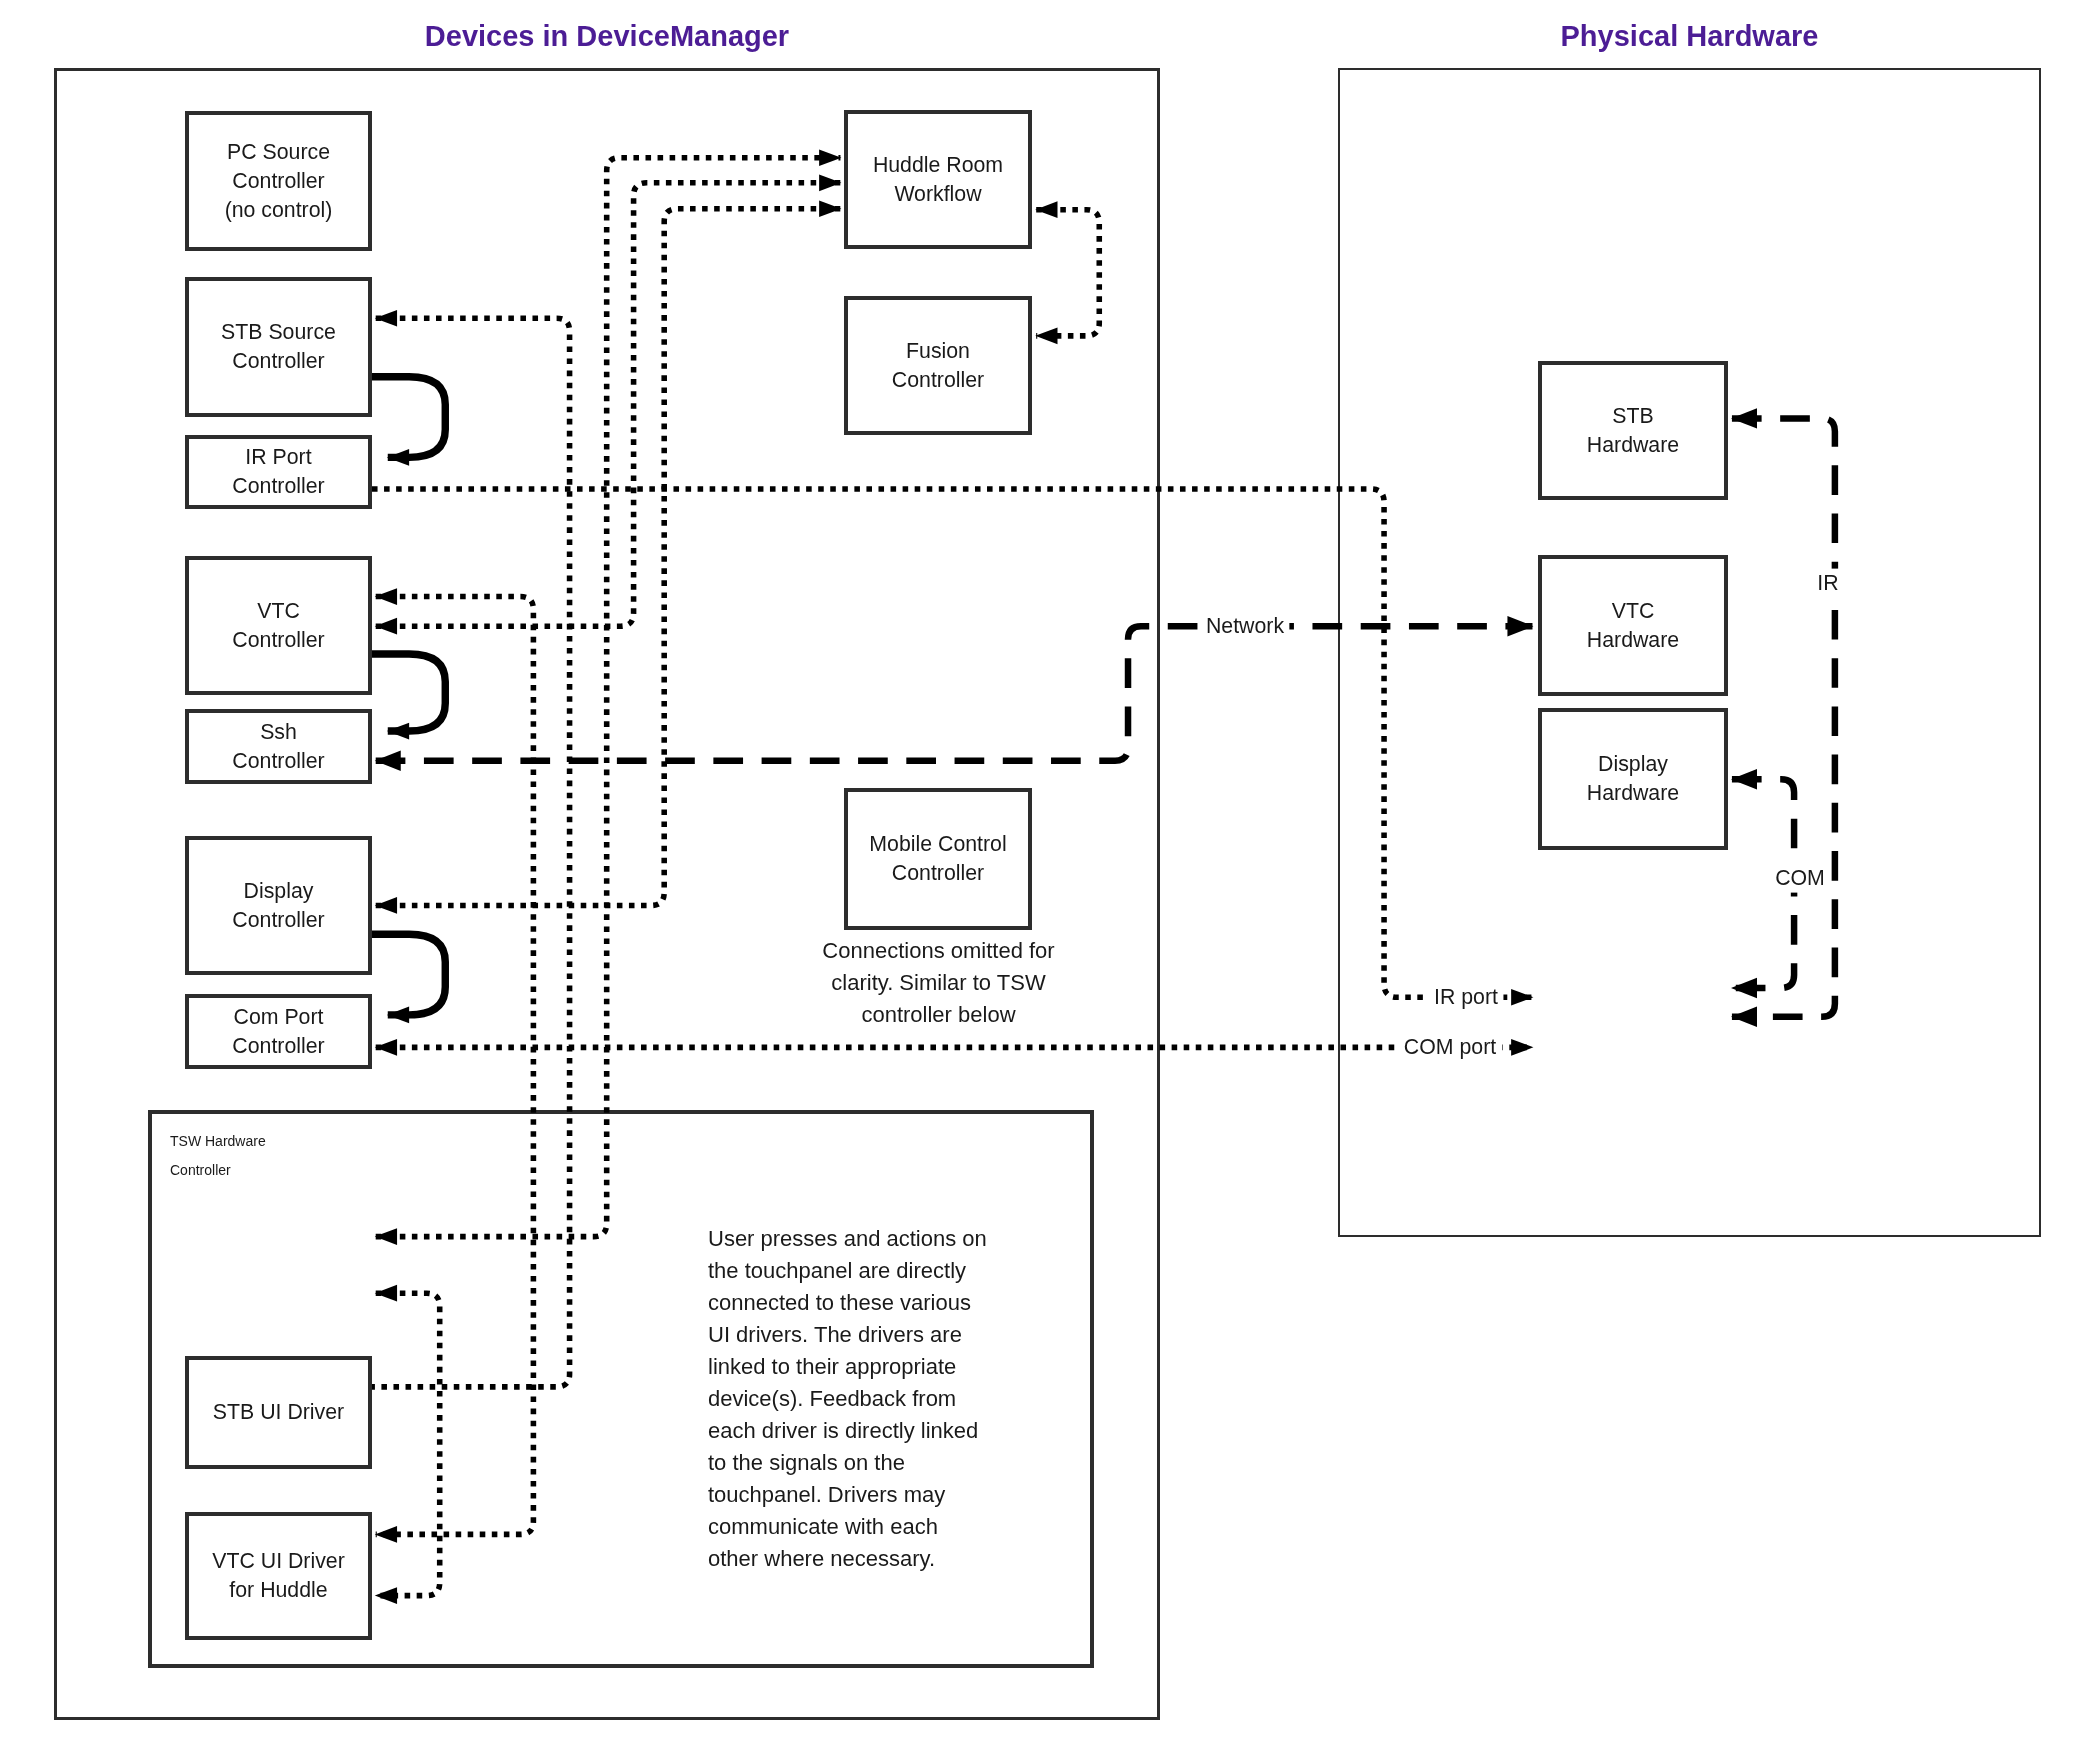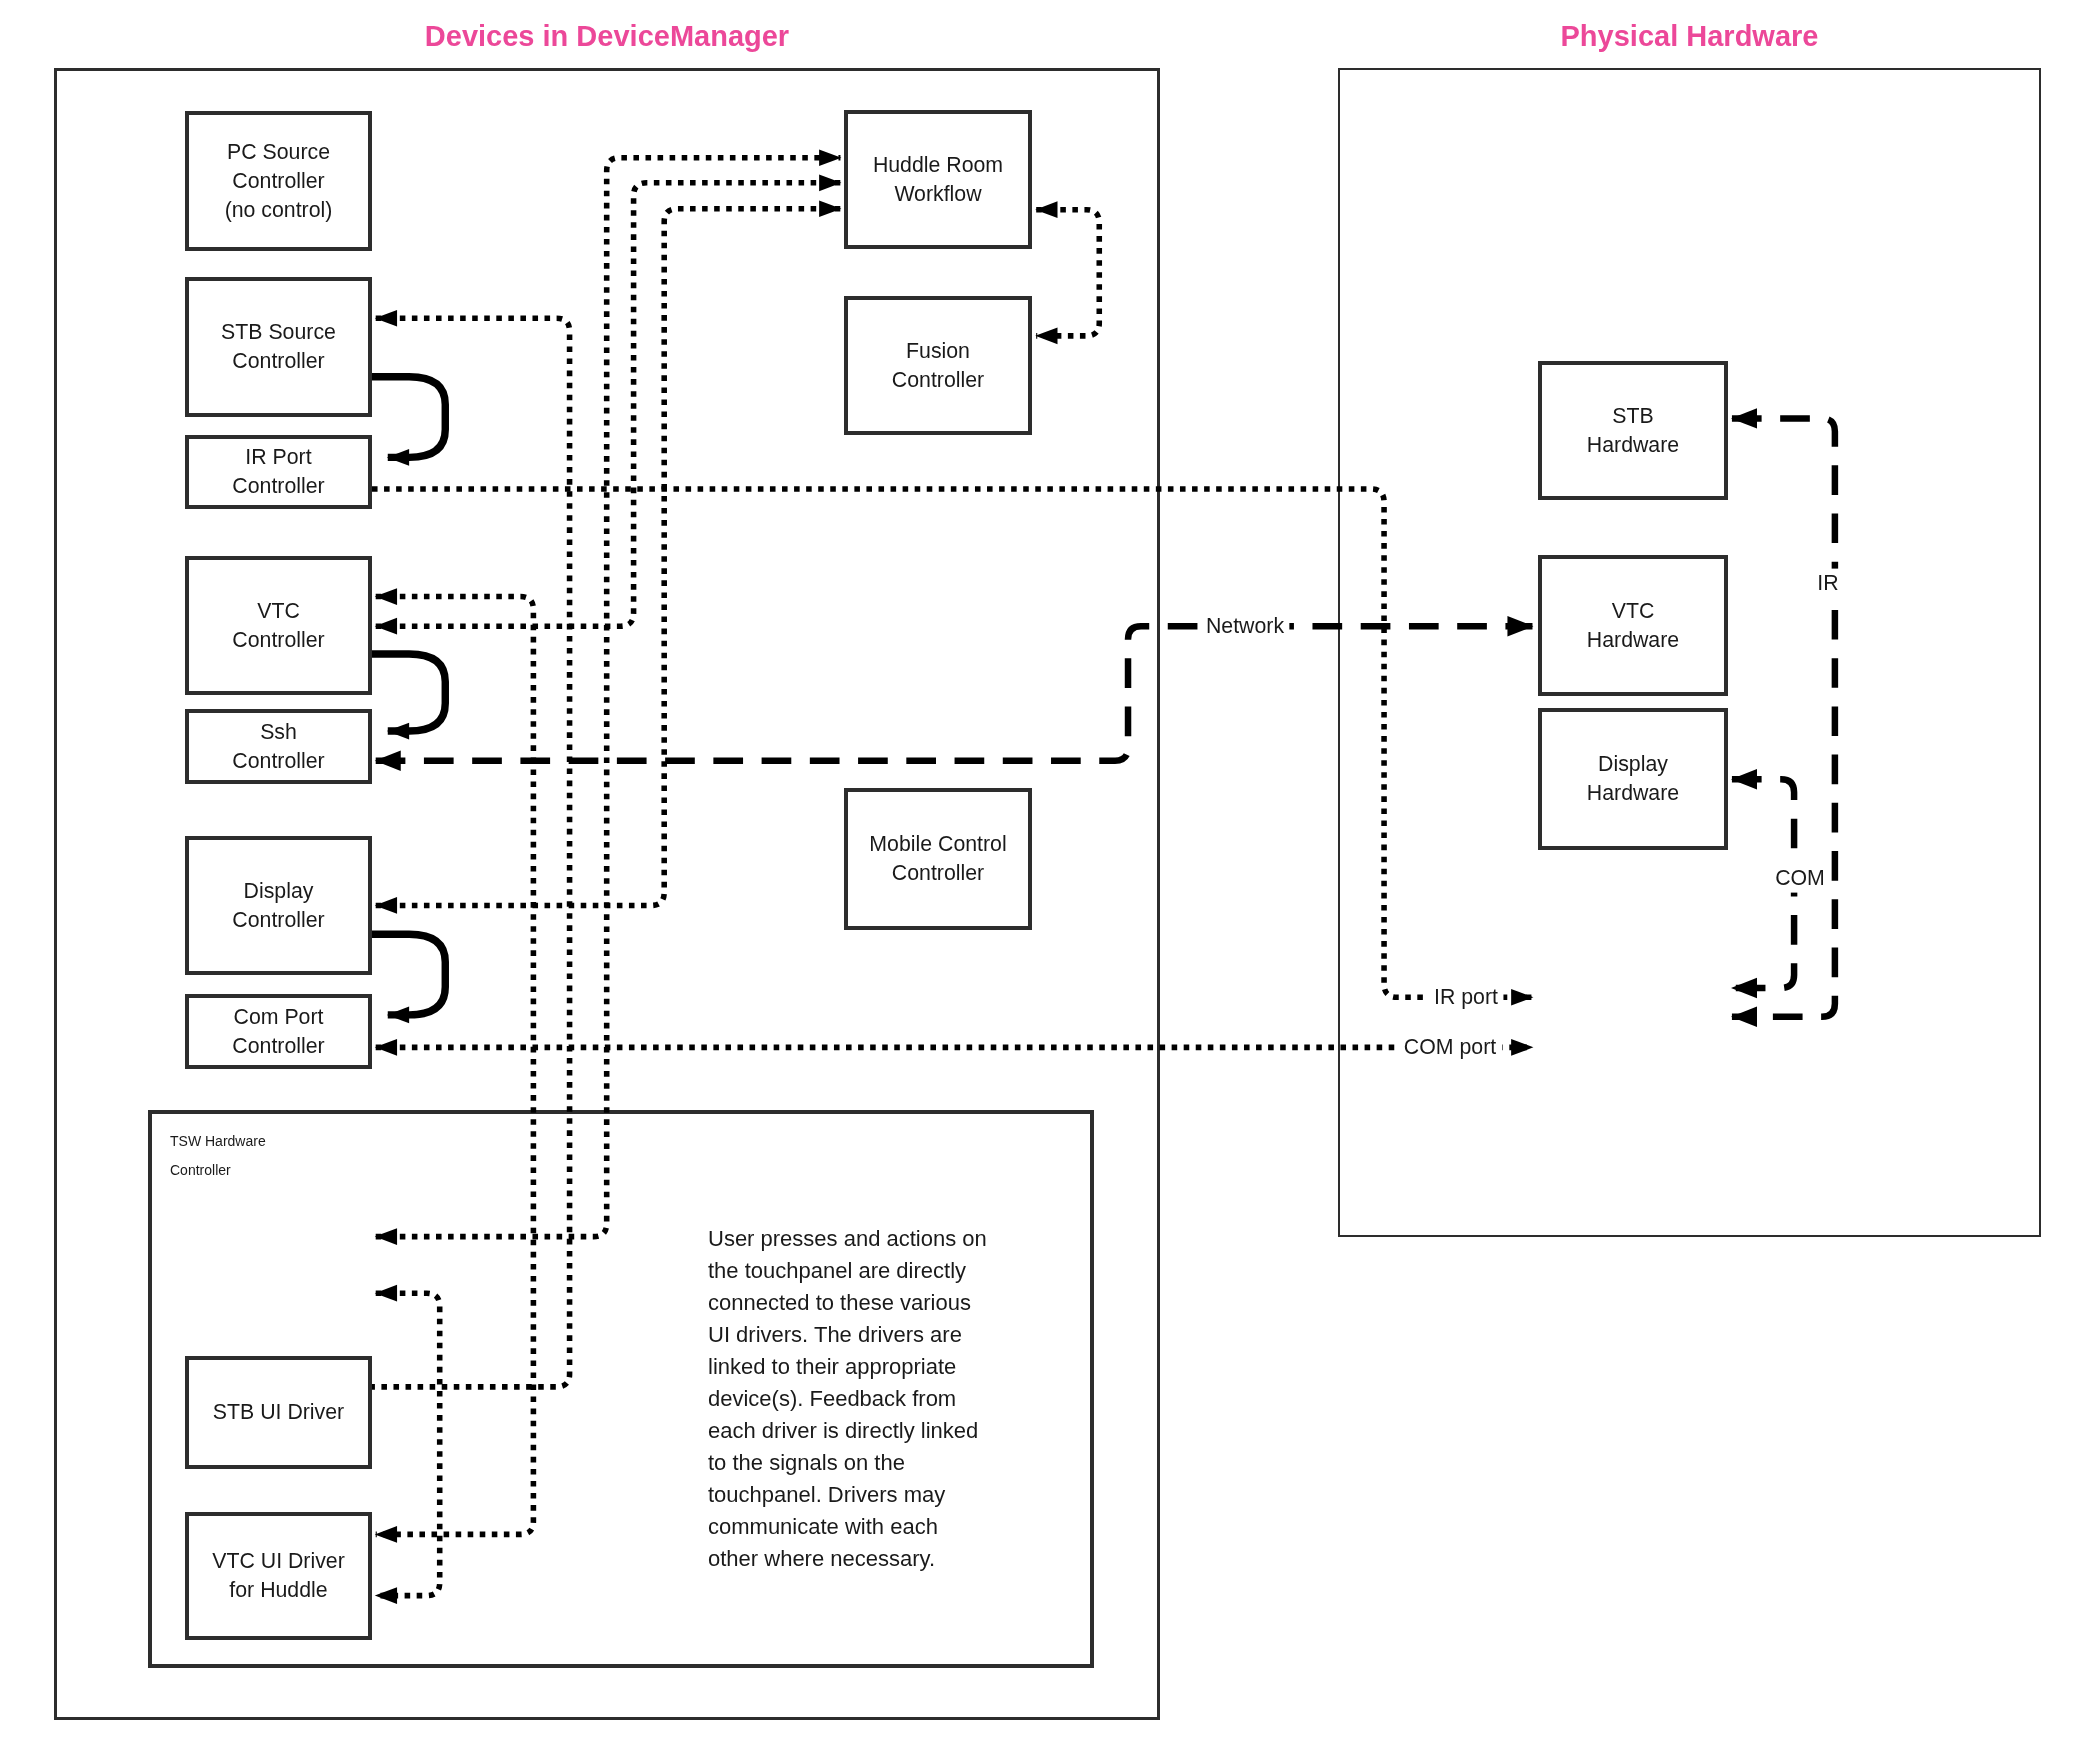--- a/index.html
+++ b/index.html
@@ -7,21 +7,21 @@
     position:relative;
     width:2090px;height:1758px;
     background:#ffffff;
     font-family:"Liberation Sans", sans-serif;
     color:#1a1a1a;
     overflow:hidden;
   }
   .title{
     position:absolute;
     font-size:29px;font-weight:bold;
-    color:#ec4899;
+    color:#4c1d95;
     text-align:center;
     white-space:pre-line;
   }
   .frame{
     position:absolute;
     box-sizing:border-box;
     background:transparent;
   }
   #wires{position:absolute;left:0;top:0;width:2090px;height:1758px;}
   .box{
@@ -136,20 +136,23 @@
 Workflow</span>
   </div>
   <div class="box" style="left:844px;top:296px;width:188px;height:139px;">
     <span>Fusion
 Controller</span>
   </div>
   <div class="box" style="left:844px;top:788px;width:188px;height:142px;">
     <span>Mobile Control
 Controller</span>
   </div>
+  <div class="note centered" style="left:775px;top:935px;width:327px;">Connections omitted for
+clarity. Similar to TSW
+controller below</div>
 
   <div class="frame-label" style="left:170px;top:1127px;">TSW Hardware
 Controller</div>
   <div class="box" style="left:185px;top:1356px;width:187px;height:113px;">
     <span>STB UI Driver</span>
   </div>
   <div class="box" style="left:185px;top:1512px;width:187px;height:128px;">
     <span>VTC UI Driver
 for Huddle</span>
   </div>

